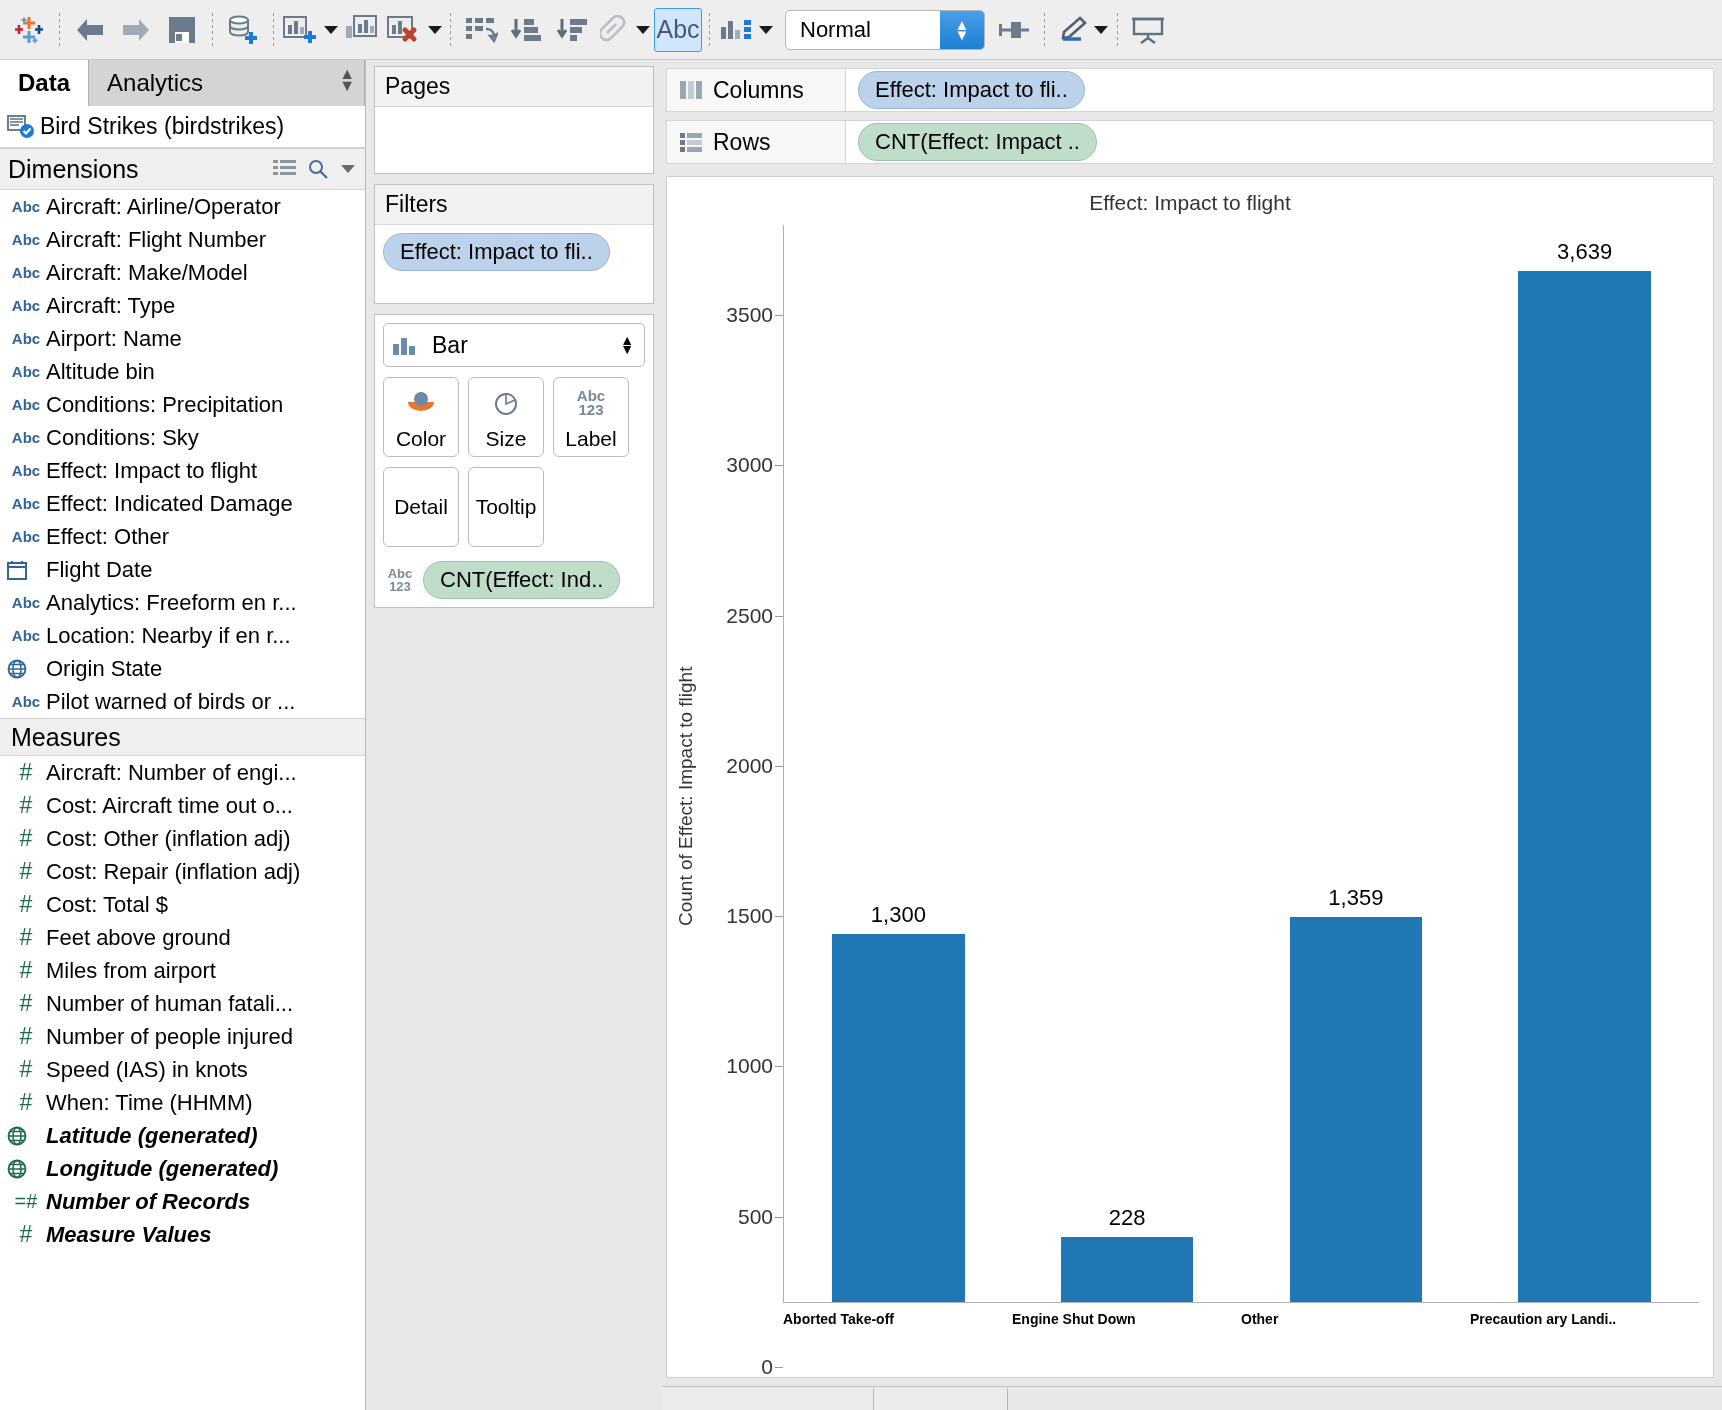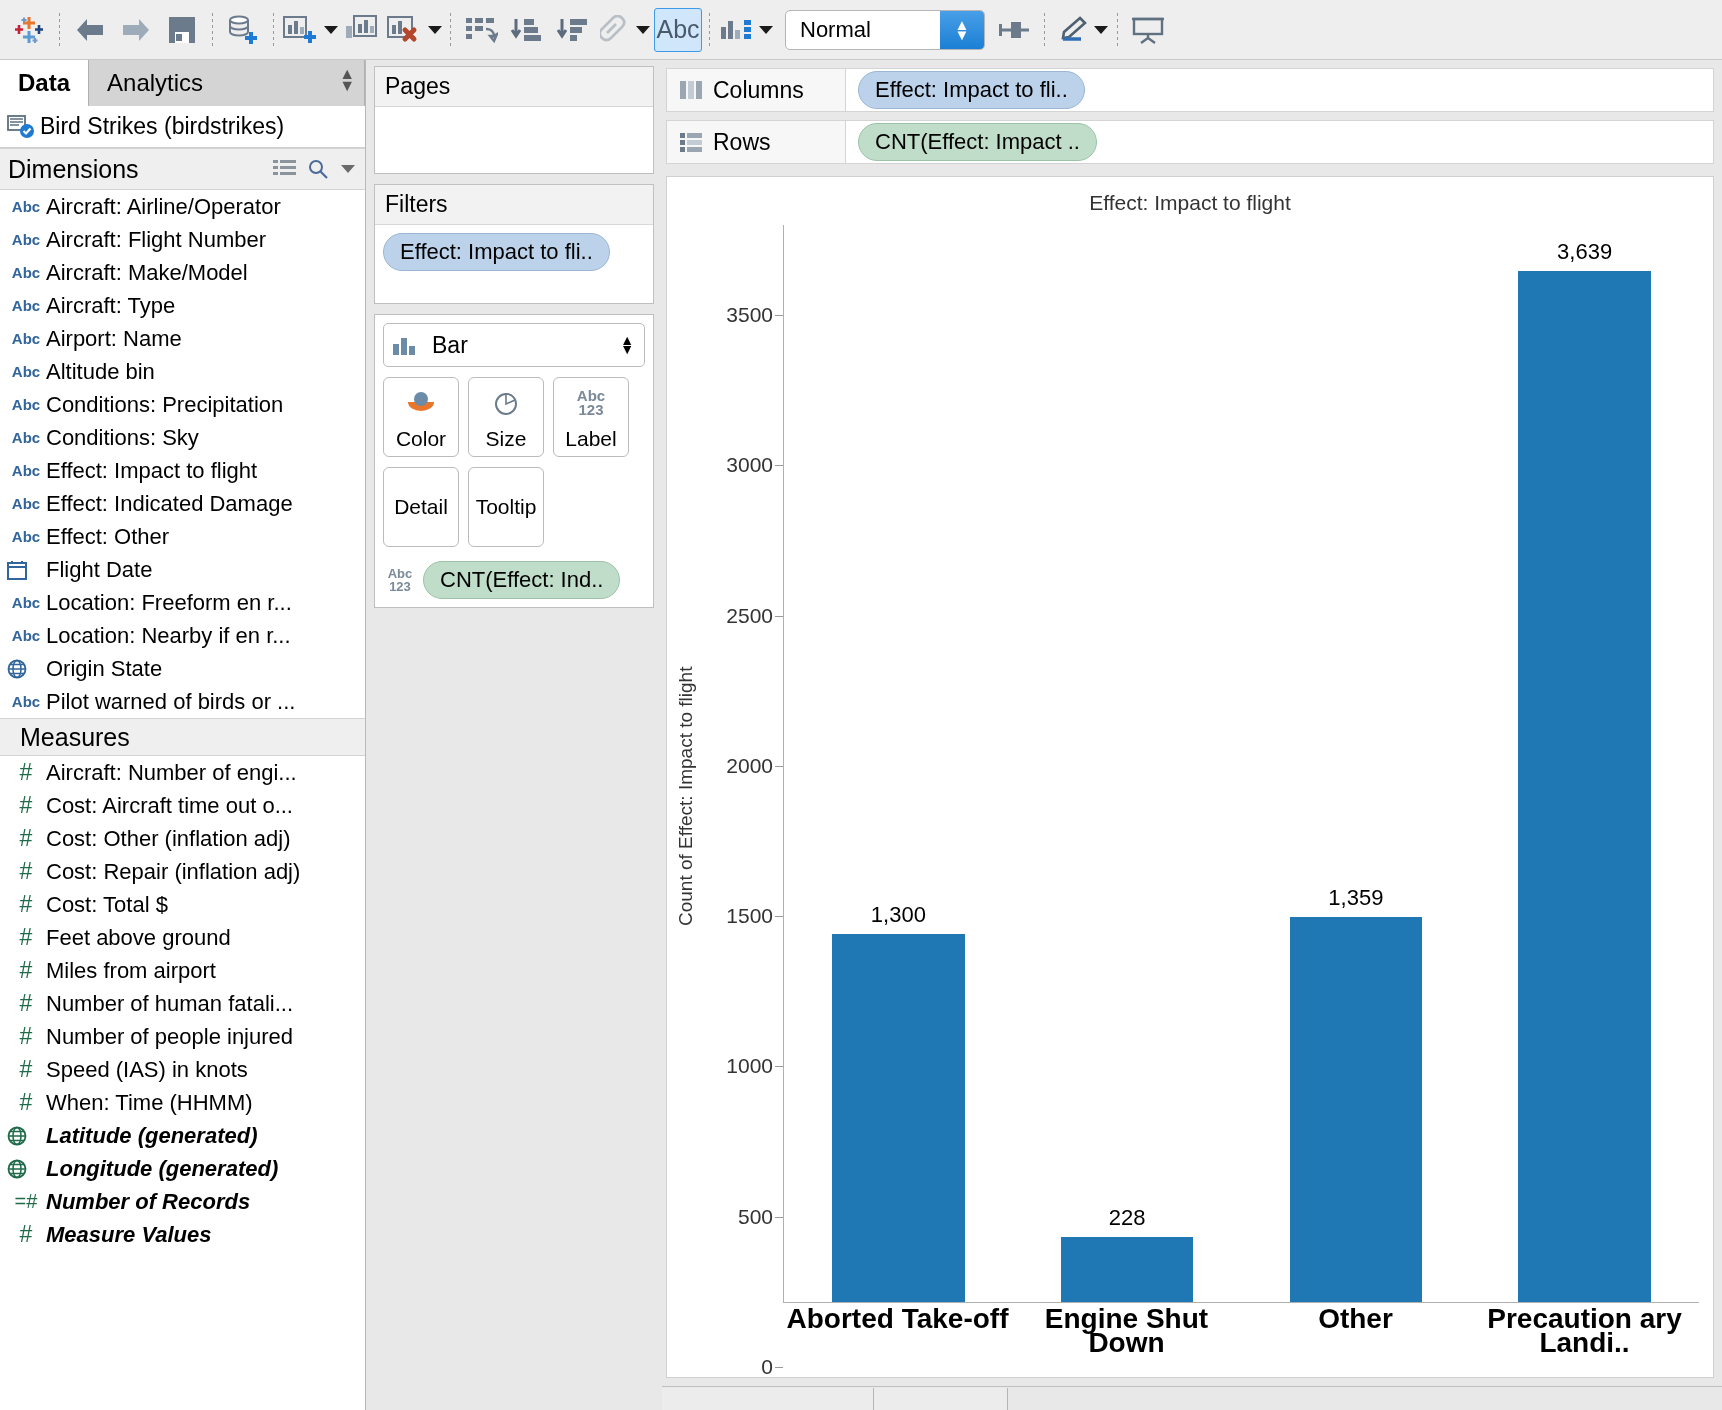--- a/index.html
+++ b/index.html
@@ -56,21 +56,21 @@
   .section-hdr .t { font-size:25px; }
   .section-hdr .tools { display:flex; align-items:center; gap:10px; }
 
   .field-list { list-style:none; }
   .field { display:flex; align-items:center; height:33px; padding-left:6px; }
   .field .ftype { width:40px; flex:0 0 40px; text-align:center; font-size:15px; font-weight:bold; color:#31659c; font-family:"Liberation Sans",sans-serif; }
   .field .ftype.num { color:#1f6b4a; font-size:23px; font-weight:normal; }
   .field .fname { font-size:22px; white-space:nowrap; overflow:hidden; }
   .field.gen .fname { font-style:italic; font-weight:bold; }
 
-  .measures-hdr { height:38px; display:flex; align-items:center; padding-left:20px; background:#efefef; border-top:1px solid #d4d4d4; border-bottom:1px solid #d4d4d4; font-size:25px;}
+  .measures-hdr { height:38px; display:flex; align-items:center; padding-left:11px; background:#efefef; border-top:1px solid #d4d4d4; border-bottom:1px solid #d4d4d4; font-size:25px;}
 
   
   .shelfcol { width:296px; flex:0 0 296px; background:#e8e8e8; padding:6px 8px 0 8px; display:flex; flex-direction:column; }
   .card { background:#fff; border:1px solid #c0c0c0; margin-bottom:10px; }
   .card-hdr { height:40px; background:#f2f2f2; border-bottom:1px solid #d8d8d8; display:flex; align-items:center; padding-left:10px; font-size:23px;}
   .card-body { padding:8px; background:#fff; }
   .pages-body { height:66px; }
   .filters-body { min-height:78px; }
 
   .pill { display:inline-flex; align-items:center; height:38px; border-radius:19px; padding:8px 16px; font-size:22px; white-space:nowrap; }
@@ -104,21 +104,21 @@
             display:flex; align-items:center; justify-content:center; width:30px; flex:0 0 30px; }
   .yaxis { width:82px; flex:0 0 82px; position:relative; }
   .ytick { position:absolute; right:10px; transform:translateY(-50%); font-size:21px; color:#333; text-align:right; }
   .ytick::after { content:""; position:absolute; right:-10px; top:50%; width:8px; height:1px; background:#999; }
   .plot { flex:1; position:relative; border-left:1px solid #b0b0b0; border-bottom:1px solid #b0b0b0; min-width:0;}
   .plotinner { position:absolute; inset:0; display:flex; align-items:flex-end; }
   .barslot { flex:1; display:flex; flex-direction:column; align-items:center; justify-content:flex-end; height:100%; }
   .bar { width:58%; background:#1f77b4; }
   .barval { font-size:22px; color:#000; margin-bottom:6px; font-weight:normal;}
   .xaxis { display:flex; height:64px; flex:0 0 64px; }
-  .xlbl { flex:1; text-align:center; font-size:28px; font-weight:bold; color:#000; line-height:24px; padding-top:4px;}
+  .xlbl { flex:1; text-align:left; font-size:14px; font-weight:bold; color:#000; line-height:24px; padding-top:4px;}
 
   .statusbar { height:24px; flex:0 0 24px; background:#e8e8e8; border-top:1px solid #c0c0c0; display:flex; align-items:center;}
   .sb-seg { height:22px; border-right:1px solid #b5b5b5; background:#ececec;}
   svg { display:block; }
 </style>
 </head>
 <body>
 
 <div class="app">
 
@@ -391,21 +391,21 @@
             <svg width="22" height="22" viewBox="0 0 22 22">
                 <rect x="2" y="4" width="18" height="16" fill="none" stroke="#31659c" stroke-width="2"></rect>
                 <path d="M2 8h18" stroke="#31659c" stroke-width="2"></path>
                 <path d="M6 2v3M16 2v3" stroke="#31659c" stroke-width="2"></path>
               </svg>
           </span>
           <span class="fname">Flight Date</span>
         </li>
         <li class="field">
             <span class="ftype">Abc</span>
-            <span class="fname">Location: Freeform en r...</span>
+            <span class="fname">Analytics: Freeform en r...</span>
           </li>
         <li class="field">
             <span class="ftype">Abc</span>
             <span class="fname">Location: Nearby if en r...</span>
           </li>
         <li class="field">
           <span class="ftype">
             <svg width="22" height="22" viewBox="0 0 22 22">
                 <circle cx="11" cy="11" r="8.5" fill="none" stroke="#31659c" stroke-width="1.8"></circle>
                 <ellipse cx="11" cy="11" rx="4" ry="8.5" fill="none" stroke="#31659c" stroke-width="1.5"></ellipse>

